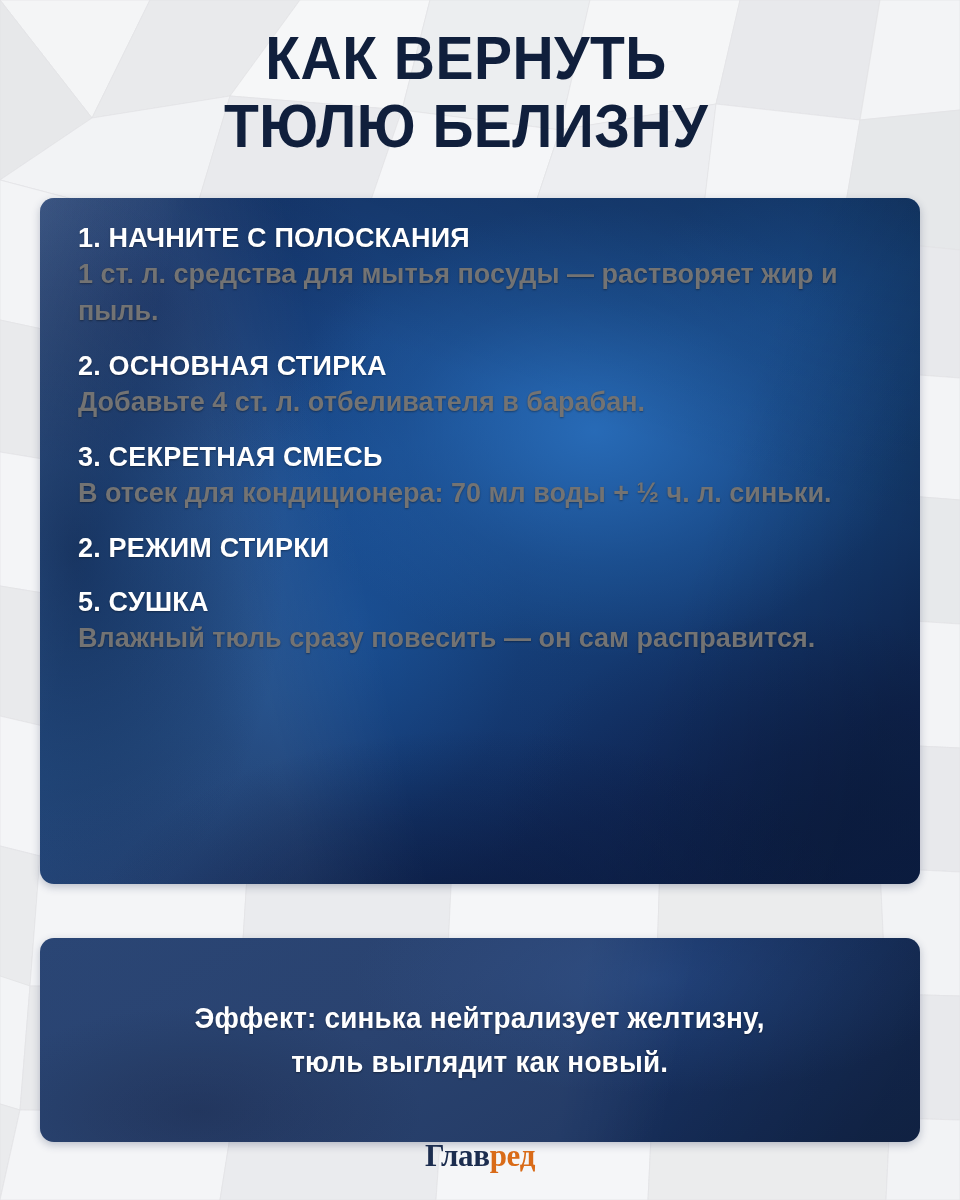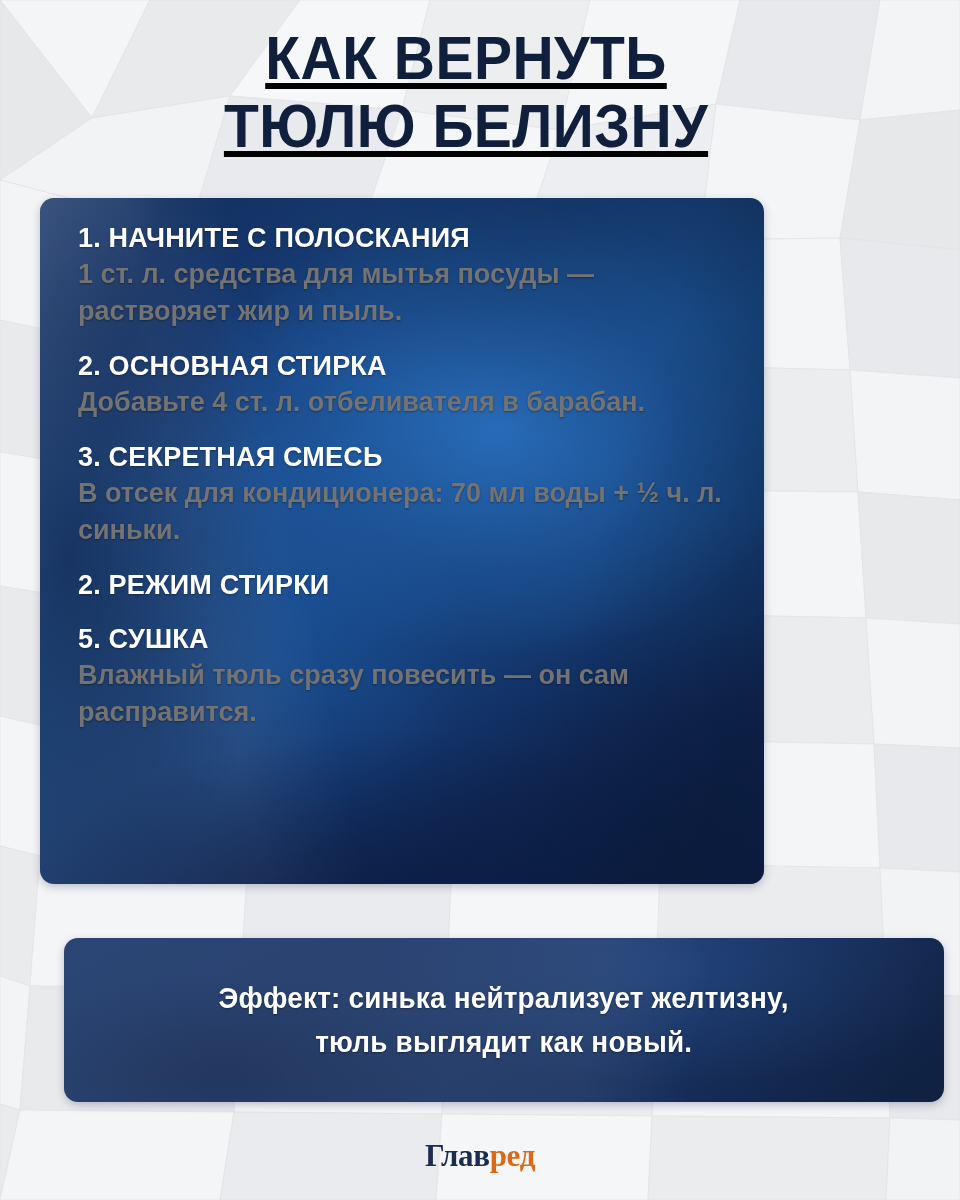--- a/index.html
+++ b/index.html
@@ -13,39 +13,39 @@
 
   
   #poly-bg{
     position:absolute;inset:0;width:960px;height:1200px;
     z-index:0;
   }
 
   
   .title-wrap{
     position:absolute;top:24px;left:0;width:932px;
-    z-index:3;text-align:center;text-decoration:underline;
+    z-index:3;text-align:center;
   }
   .title-line{
     font-family:"Liberation Sans","DejaVu Sans",sans-serif;
     font-weight:bold;
     font-size:62px;
     line-height:68px;
     letter-spacing:0.5px;
     color:#101f3c;
     transform:scaleX(0.92);
     transform-origin:center center;
     white-space:nowrap;
   }
 
   
   .steps-card{
     position:absolute;
     left:40px;top:198px;
-    width:724px;height:686px;
+    width:880px;height:686px;
     border-radius:14px;
     overflow:hidden;
     z-index:3;
     box-shadow:0 3px 8px rgba(40,55,90,0.28);
     text-decoration:underline;
   }
   .silk{
     position:absolute;inset:0;
     background:
       radial-gradient(ellipse 420px 300px at 63% 34%, rgba(42,112,190,0.85) 0%, rgba(33,92,163,0.45) 45%, rgba(23,62,124,0) 75%),
@@ -93,26 +93,25 @@
     color:#737373;
     line-height:37px;
     max-width:790px;
     text-shadow:0 1px 2px rgba(0,0,0,0.35);
   }
 
   
   .conclusion{
     position:absolute;
     left:40px;top:938px;
-    width:880px;height:164px;
+    width:880px;height:204px;
     border-radius:14px;
     overflow:hidden;
     z-index:3;
     box-shadow:0 3px 8px rgba(40,55,90,0.28);
-    margin-left:24px;
   }
   .conclusion-bg{
     position:absolute;inset:0;
     background:
       radial-gradient(ellipse 420px 160px at 70% 20%, rgba(40,78,140,0.55) 0%, rgba(22,48,95,0) 72%),
       radial-gradient(ellipse 300px 140px at 18% 85%, rgba(15,34,72,0.6) 0%, rgba(15,34,72,0) 75%),
       linear-gradient(150deg,#1d3a6c 0%,#1d3767 40%,#17305e 70%,#132850 100%);
   }
   .conclusion-folds{
     position:absolute;inset:0;

